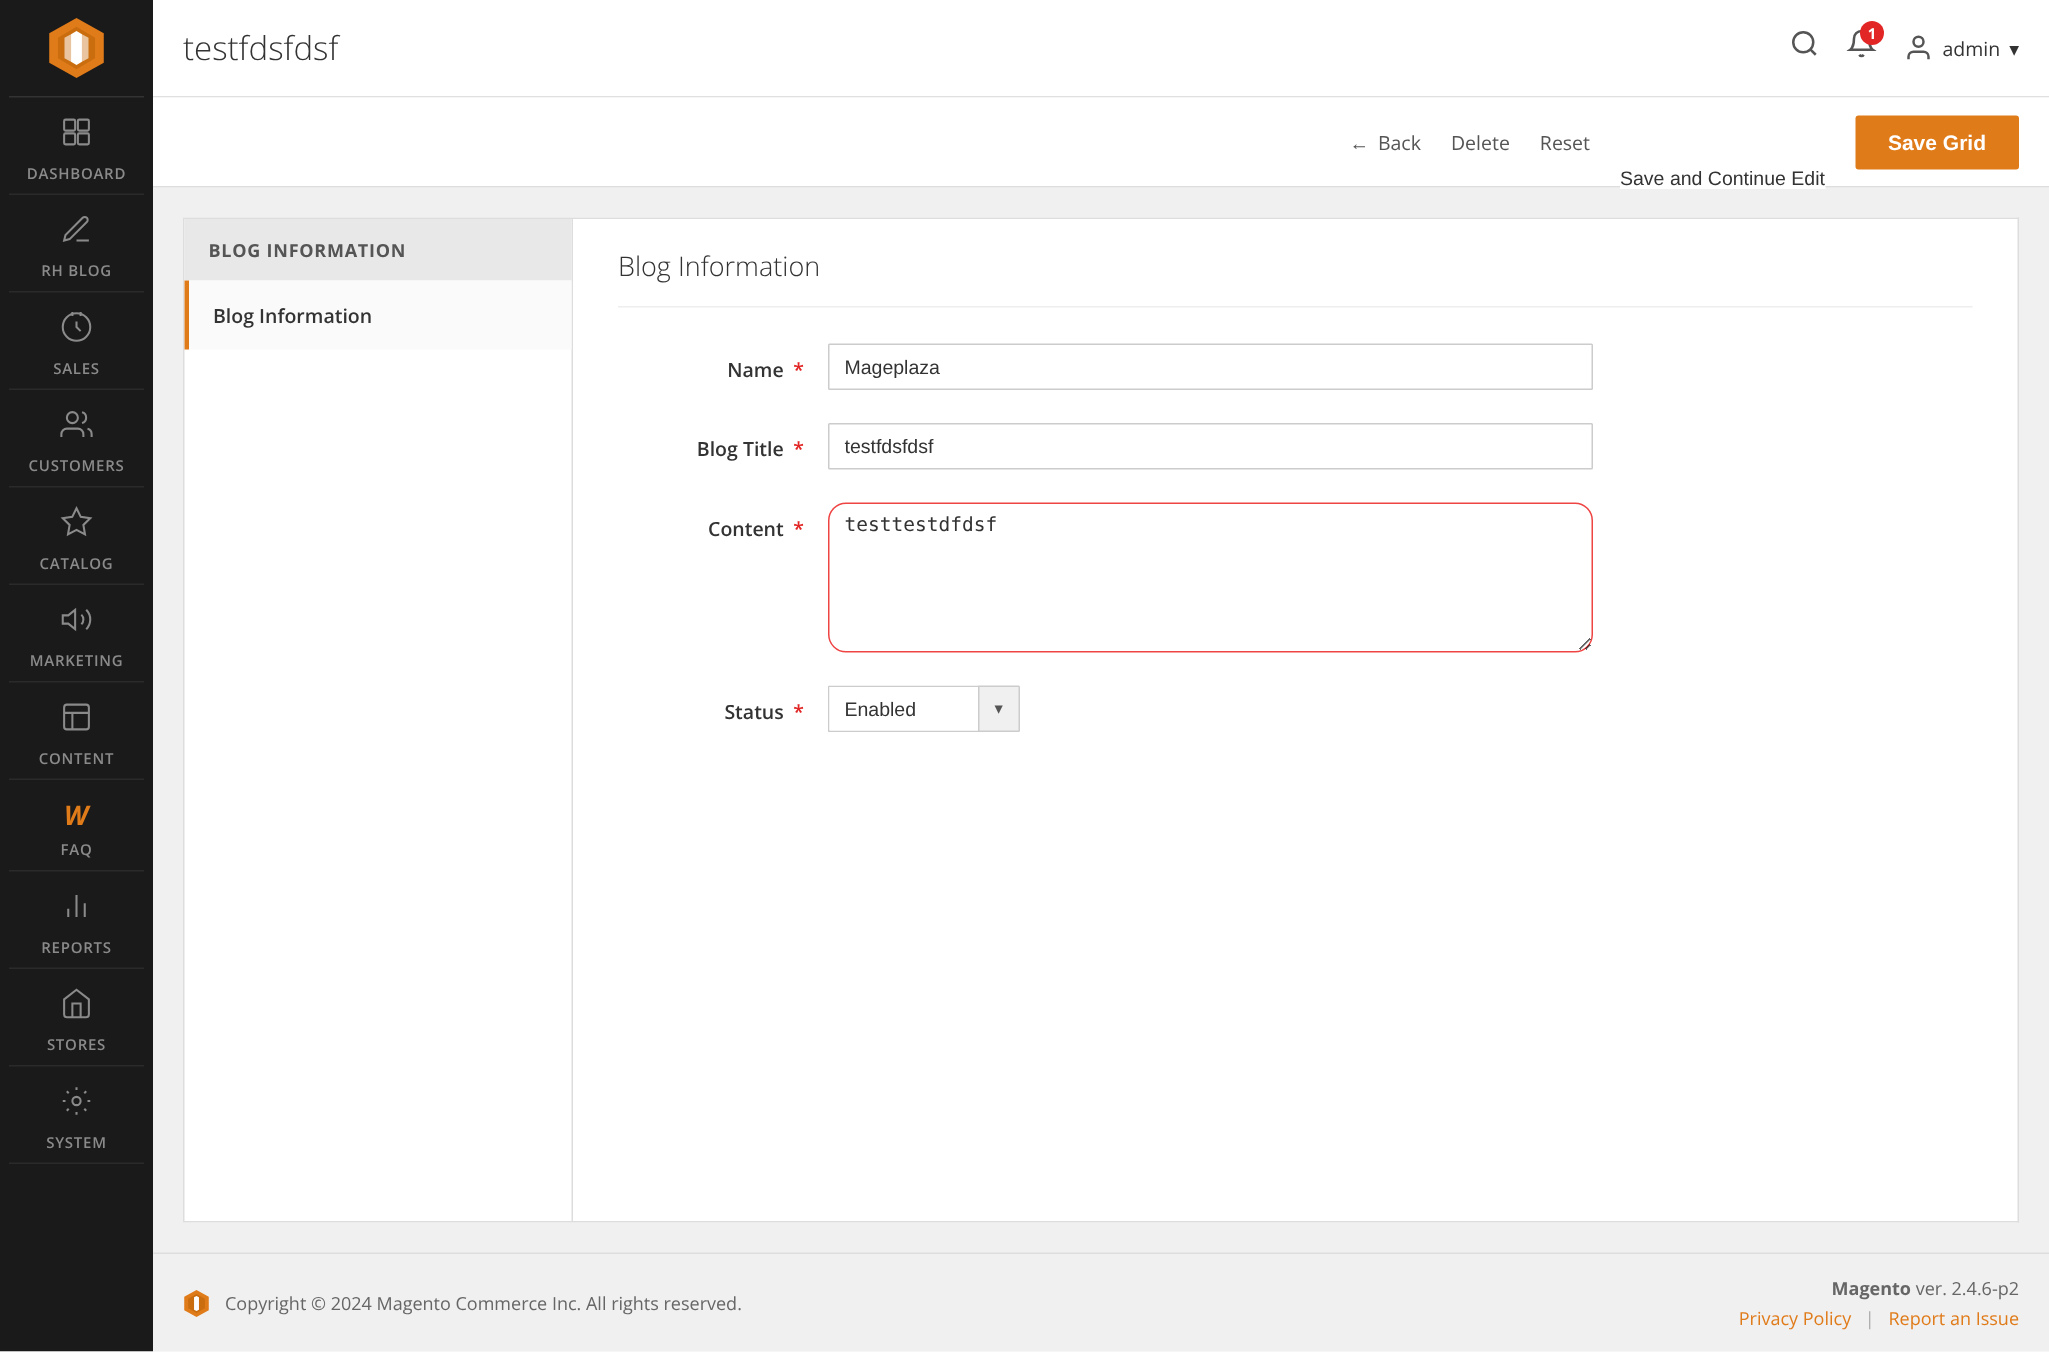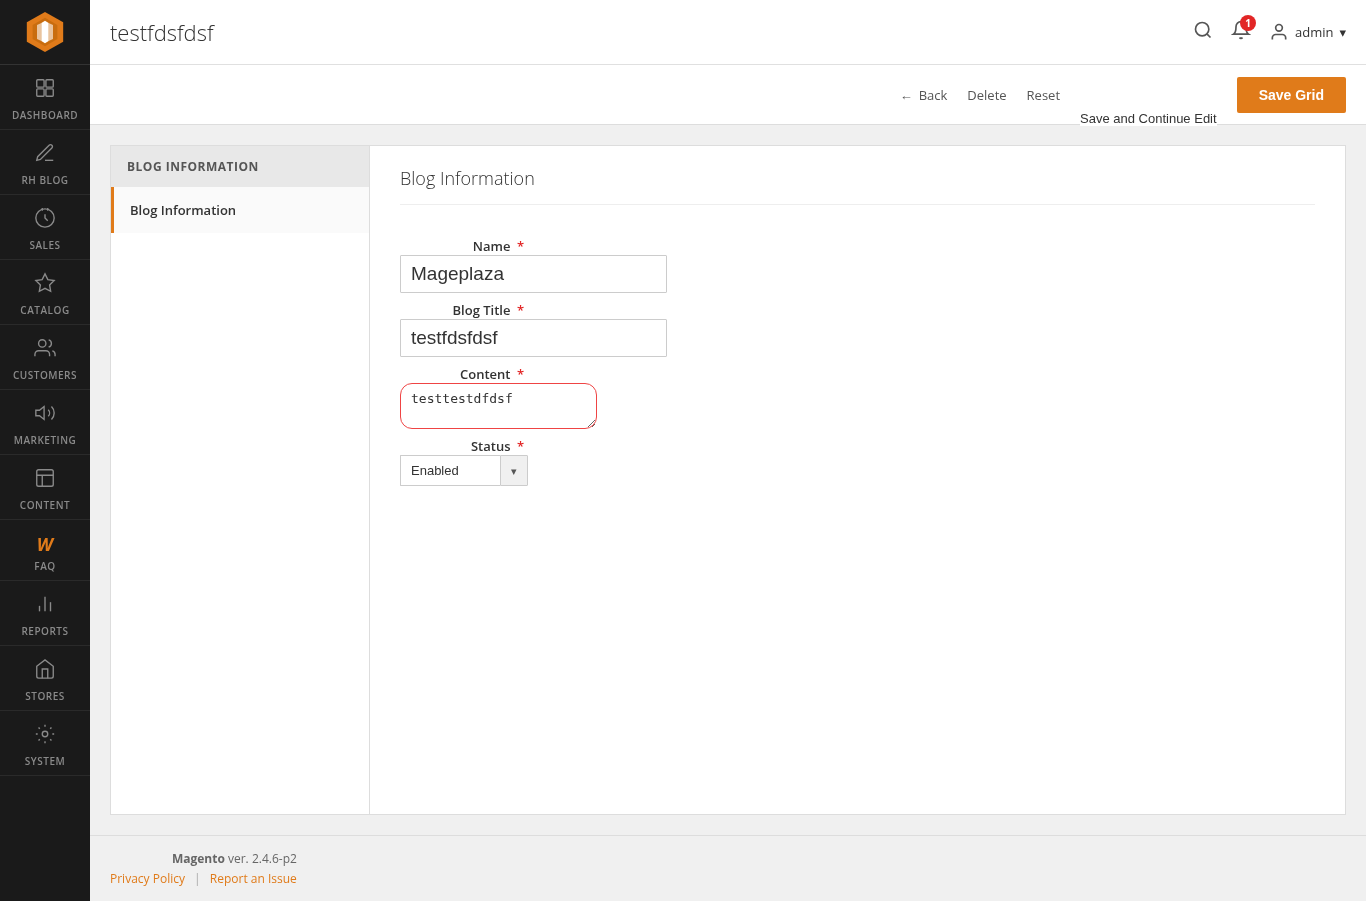--- a/index.html
+++ b/index.html
@@ -1,20 +1,20 @@
 <!DOCTYPE html>
 <html><head>
   <meta charset="utf-8">
   <style>
     * { box-sizing: border-box; margin: 0; padding: 0; }
     body { font-family: 'Open Sans', Arial, sans-serif; font-size: 13px; background: #f5f5f5; display: flex; height: 901px; overflow: hidden; }
 
     
     .sidebar {
-      width: 90px;
+      width: 102px;
       background: #1a1a1a;
       display: flex;
       flex-direction: column;
       align-items: center;
       padding: 0;
       min-height: 901px;
       flex-shrink: 0;
     }
     .sidebar-logo {
       width: 90px;
@@ -205,21 +205,21 @@
       color: #333;
       padding-bottom: 14px;
       border-bottom: 1px solid #eee;
       margin-bottom: 24px;
     }
 
     
     .form-row {
       display: flex;
       align-items: flex-start;
-      flex-direction: column;
+      margin-bottom: 22px;
     }
     .form-label {
       width: 140px;
       flex-shrink: 0;
       text-align: right;
       padding-right: 16px;
       padding-top: 8px;
       font-size: 13px;
       color: #333;
       font-weight: 600;
@@ -227,21 +227,21 @@
     .required-star {
       color: #e22626;
       margin-left: 3px;
     }
     .form-input {
       flex: 1;
       max-width: 510px;
       padding: 7px 10px;
       border: 1px solid #ccc;
       border-radius: 1px;
-      font-size: 19px;
+      font-size: 13px;
       color: #333;
       background: #fff;
     }
     .form-textarea {
       flex: 1;
       max-width: 510px;
       height: 100px;
       padding: 7px 10px;
       border: 1px solid #ef4444;
       border-radius: 12px;
@@ -346,35 +346,35 @@
         <path d="M12 8v4l3 3"></path>
         <path d="M9 1v3M15 1v3"></path>
       </svg>
     </span>
     <span class="label">SALES</span>
   </a>
 
   <a class="sidebar-item">
     <span class="icon">
       <svg width="22" height="22" viewBox="0 0 24 24" fill="none" stroke="#8a8a8a" stroke-width="1.5">
-        <polygon points="12,2 15.09,8.26 22,9.27 17,14.14 18.18,21.02 12,17.77 5.82,21.02 7,14.14 2,9.27 8.91,8.26"></polygon>
-      </svg>
-    </span>
-    <span class="label">CATALOG</span>
-  </a>
-
-  <a class="sidebar-item">
-    <span class="icon">
-      <svg width="22" height="22" viewBox="0 0 24 24" fill="none" stroke="#8a8a8a" stroke-width="1.5">
         <path d="M17 21v-2a4 4 0 00-4-4H5a4 4 0 00-4 4v2"></path>
         <circle cx="9" cy="7" r="4"></circle>
         <path d="M23 21v-2a4 4 0 00-3-3.87M16 3.13a4 4 0 010 7.75"></path>
       </svg>
     </span>
     <span class="label">CUSTOMERS</span>
+  </a>
+
+  <a class="sidebar-item">
+    <span class="icon">
+      <svg width="22" height="22" viewBox="0 0 24 24" fill="none" stroke="#8a8a8a" stroke-width="1.5">
+        <polygon points="12,2 15.09,8.26 22,9.27 17,14.14 18.18,21.02 12,17.77 5.82,21.02 7,14.14 2,9.27 8.91,8.26"></polygon>
+      </svg>
+    </span>
+    <span class="label">CATALOG</span>
   </a>
 
   <a class="sidebar-item">
     <span class="icon">
       <svg width="22" height="22" viewBox="0 0 24 24" fill="none" stroke="#8a8a8a" stroke-width="1.5">
         <polygon points="11,5 6,9 2,9 2,15 6,15 11,19 11,5"></polygon>
         <path d="M19.07 4.93a10 10 0 010 14.14M15.54 8.46a5 5 0 010 7.07"></path>
       </svg>
     </span>
     <span class="label">MARKETING</span>
@@ -522,20 +522,28 @@
             <option>Disabled</option>
           </select>
           <span class="status-select-arrow">▾</span>
         </div>
       </div>
 
     </div>
   </div>
 
   <div class="footer">
+    <div class="footer-left">
+      <svg width="18" height="18" viewBox="0 0 50 55" fill="none">
+        <polygon points="25,0 50,14 50,41 25,55 0,41 0,14" fill="#e07b1a"></polygon>
+        <polygon points="25,8 42,18 42,37 25,47 8,37 8,18" fill="#c96d0f"></polygon>
+        <polygon points="25,12 20,15 20,40 25,43 30,40 30,15" fill="#fff"></polygon>
+      </svg>
+      <span>Copyright © 2024 Magento Commerce Inc. All rights reserved.</span>
+    </div>
     <div class="footer-right">
       <div>
         <strong>Magento</strong>
         <span>ver. 2.4.6-p2</span>
       </div>
       <div class="footer-links">
         <a class="footer-link">Privacy Policy</a>
         <span class="footer-separator">|</span>
         <a class="footer-link">Report an Issue</a>
       </div>

